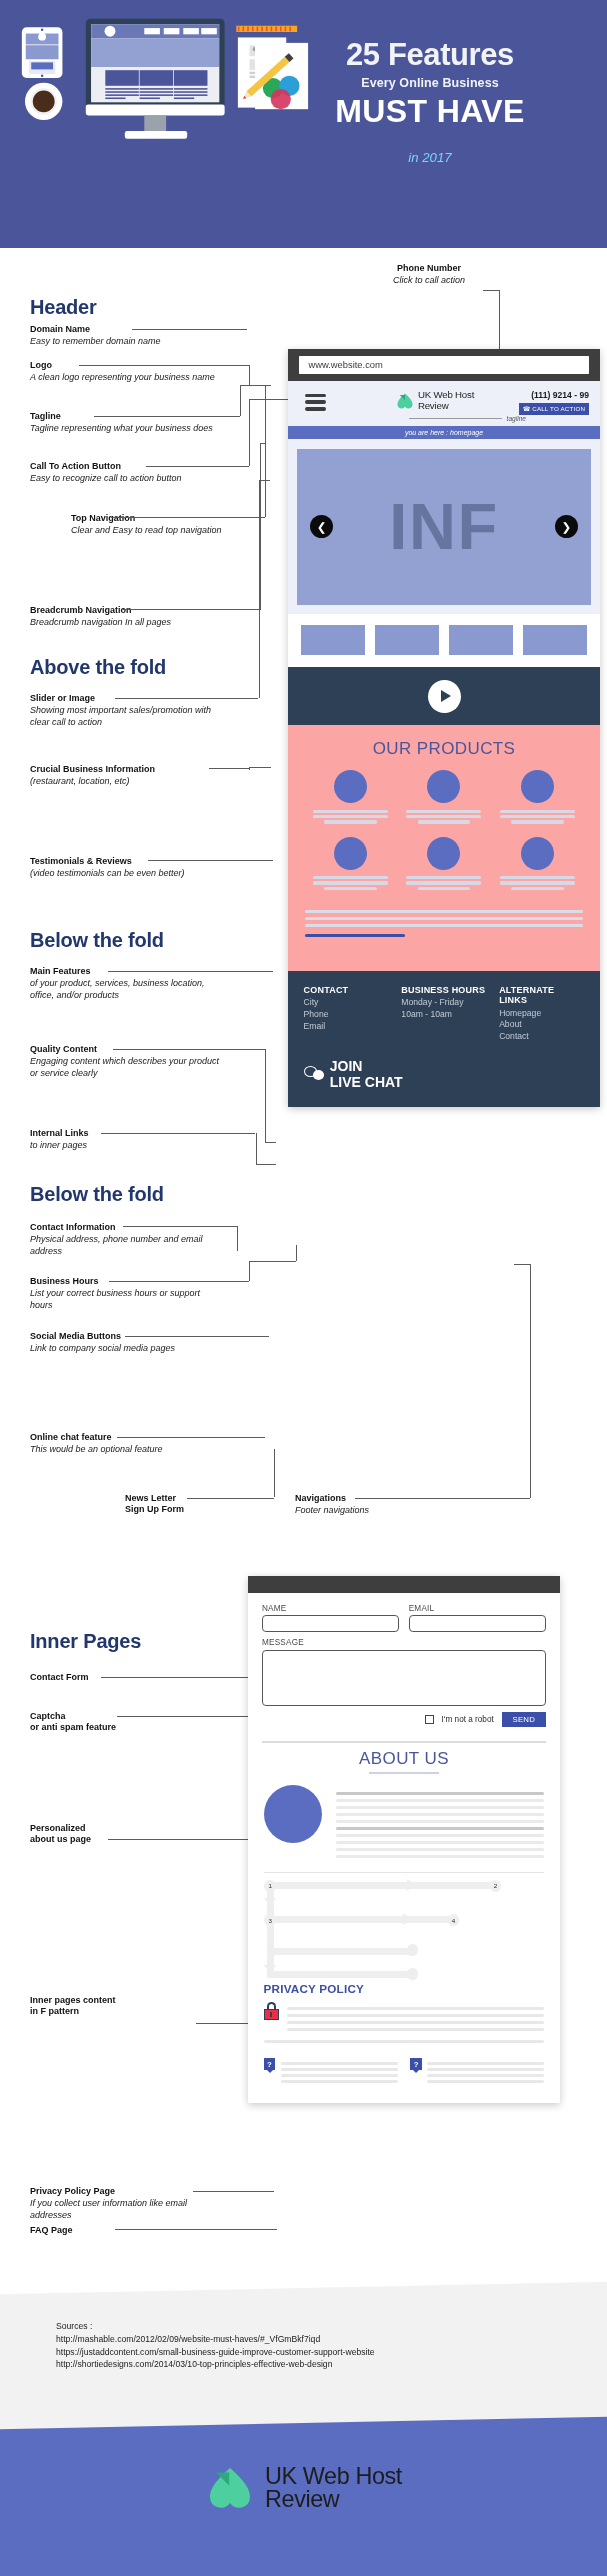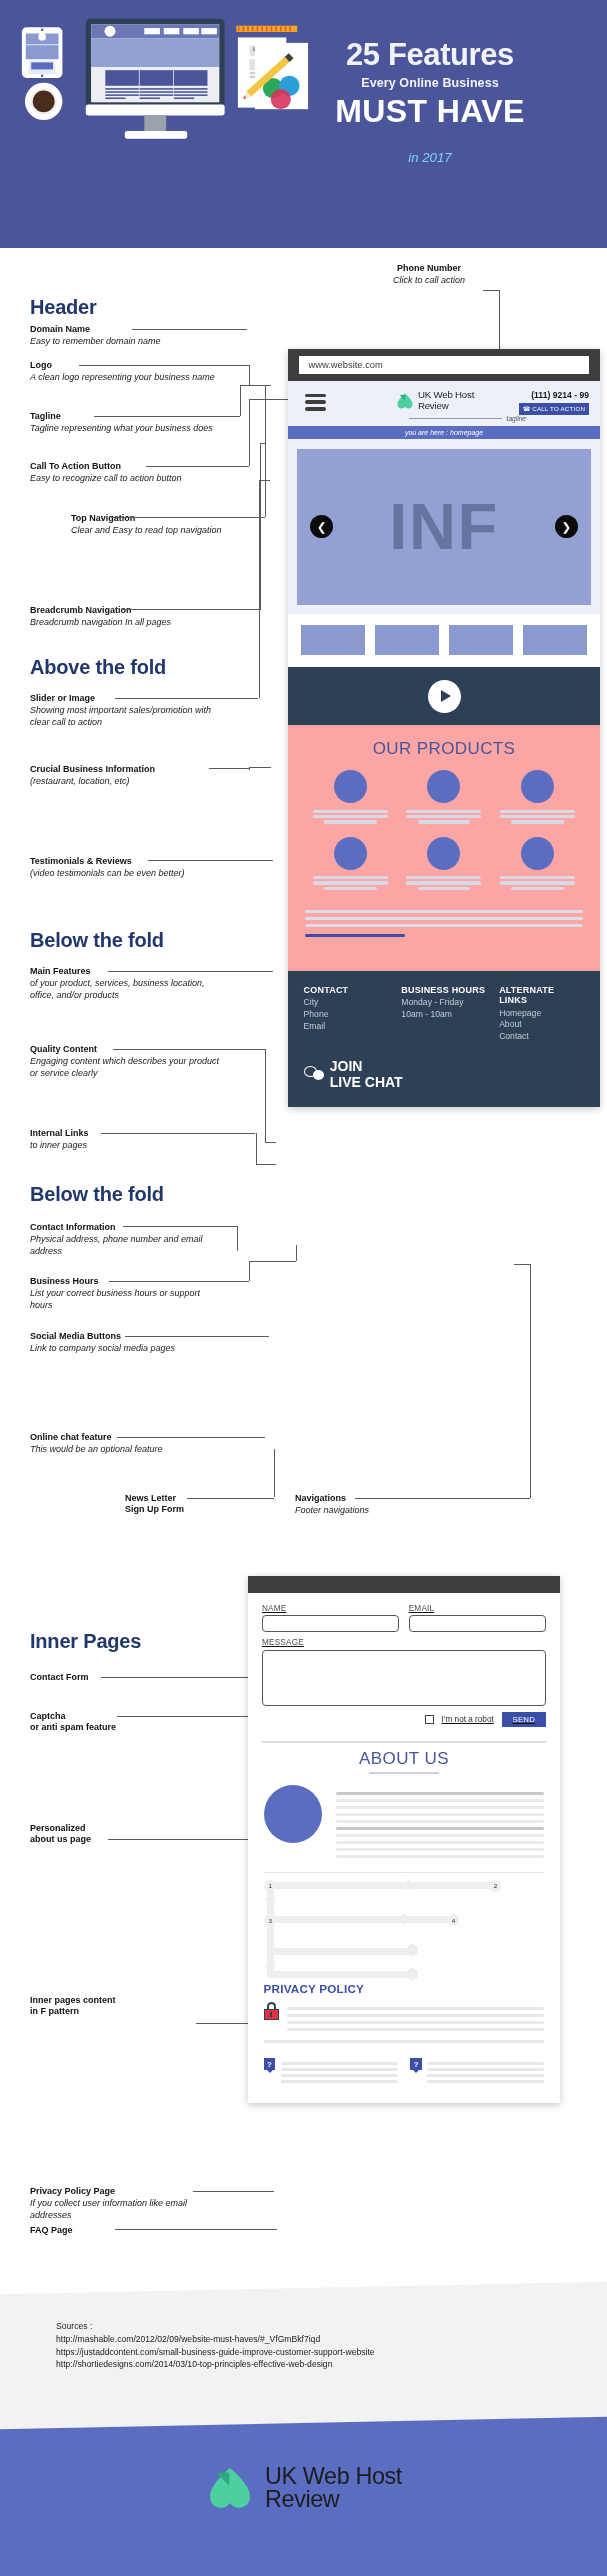--- a/index.html
+++ b/index.html
@@ -102,21 +102,21 @@
   .signup { margin-top:3.9px; background:#aac4ea; color:#fff; font-size:6.2px; padding:2.3px 6.2px; display:inline-block; letter-spacing:0.3px;}
   .livechat { display:flex; align-items:center; gap:6.2px; margin-top:15.6px;}
   .chat-ic { width:20px; height:17px; position:relative;}
   .chat-ic .b1 { position:absolute; left:0; top:0; width:13.2px; height:11px; border:1.6px solid #fff; border-radius:50%;}
   .chat-ic .b2 { position:absolute; right:0; top:4.7px; width:11px; height:9.4px; background:#fff; border-radius:50%;}
   .lc-txt { font-size:14px; font-weight:700; line-height:1.15;}
 
   
   .mock2 { position:absolute; left:248px; width:312px; background:#fff; box-shadow:0 1.6px 7.8px rgba(0,0,0,0.22); }
   .mock2-bar { background:#3e3e3e; height: 17px;}
-  .form { padding: 11px 14px 7.8px 14px; text-decoration: underline;}
+  .form { padding: 11px 14px 7.8px 14px;}
   .fl { font-size:8.2px; color:#4a4a4a; margin-bottom:2.3px; letter-spacing:0.2px;}
   .fi { border:0.8px solid #555; border-radius:3.9px; height:17px; background:#fff;}
   .ftop { display:flex; gap:9.4px;}
   .ftop > div { flex:1;}
   .ta { border:0.8px solid #555; border-radius:3.9px; height:56px; background:#fff;}
   .frowb { display:flex; align-items:center; justify-content:flex-end; gap:7.8px; margin-top:6.2px;}
   .cb { width:8.6px; height:8.6px; border:0.8px solid #444; background:#fff;}
   .robot { font-size:8.2px; color:#2b2b2b;}
   .send { background:#3b4fa8; color:#fff; font-size:7.8px; padding:3.1px 11px; letter-spacing:0.2px;}
   .hr-g { height:1.6px; background:#dcdcdc; margin: 6.2px 14px;}

